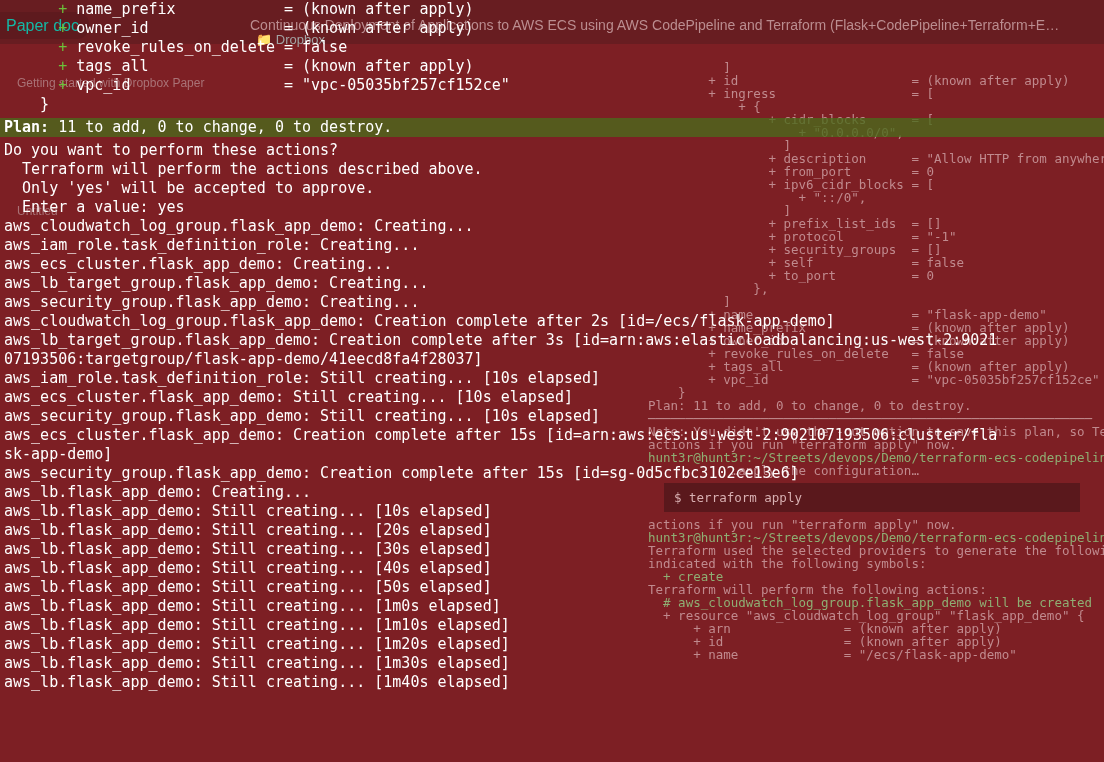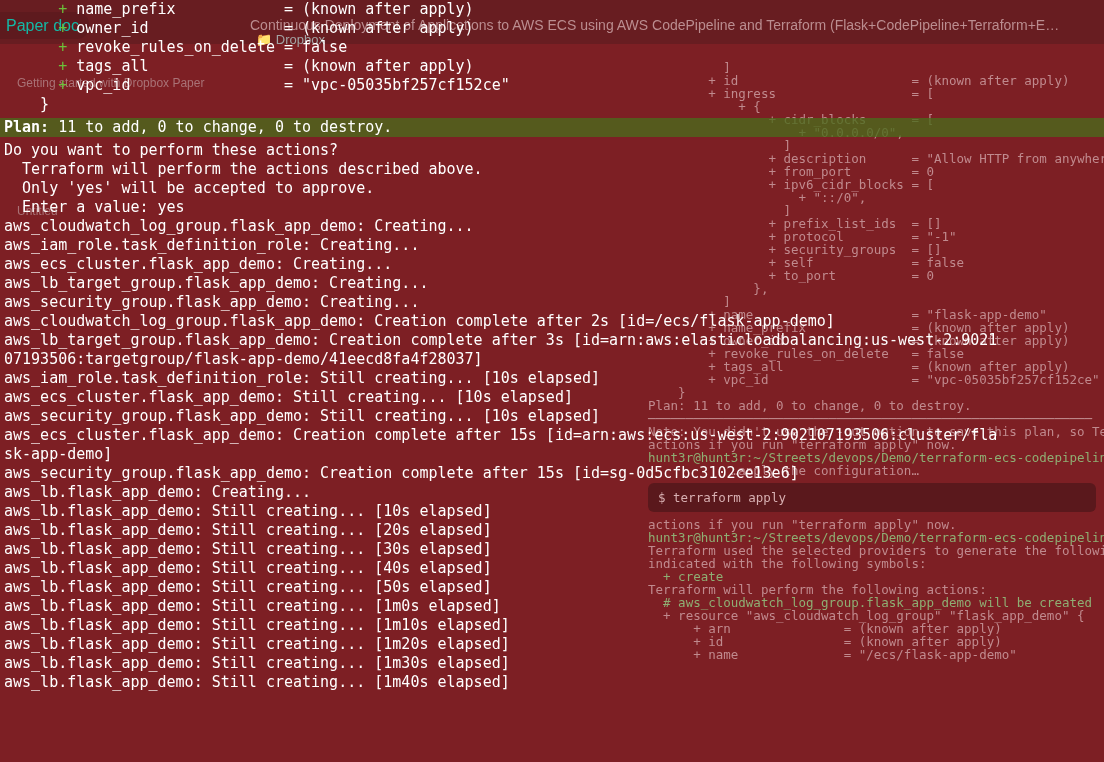--- a/index.html
+++ b/index.html
@@ -81,23 +81,22 @@
     color: #c08a8e;
     white-space: pre;
     padding: 6px 8px;
     overflow: hidden;
   }
   .bg .code-panel .grn { color: #8fae73; }
   .bg .code-panel .cmd {
     background: #5a181c;
     display: block;
     padding: 8px 10px;
-    margin: 6px 0;
+    margin: 6px 16px;
     color: #d8b0b2;
-    border-radius: 6px;
   }
 
   
   .terminal {
     position: absolute;
     inset: 0;
     background: transparent;
     color: #ffffff;
     padding: 0 4px;
     white-space: pre;

